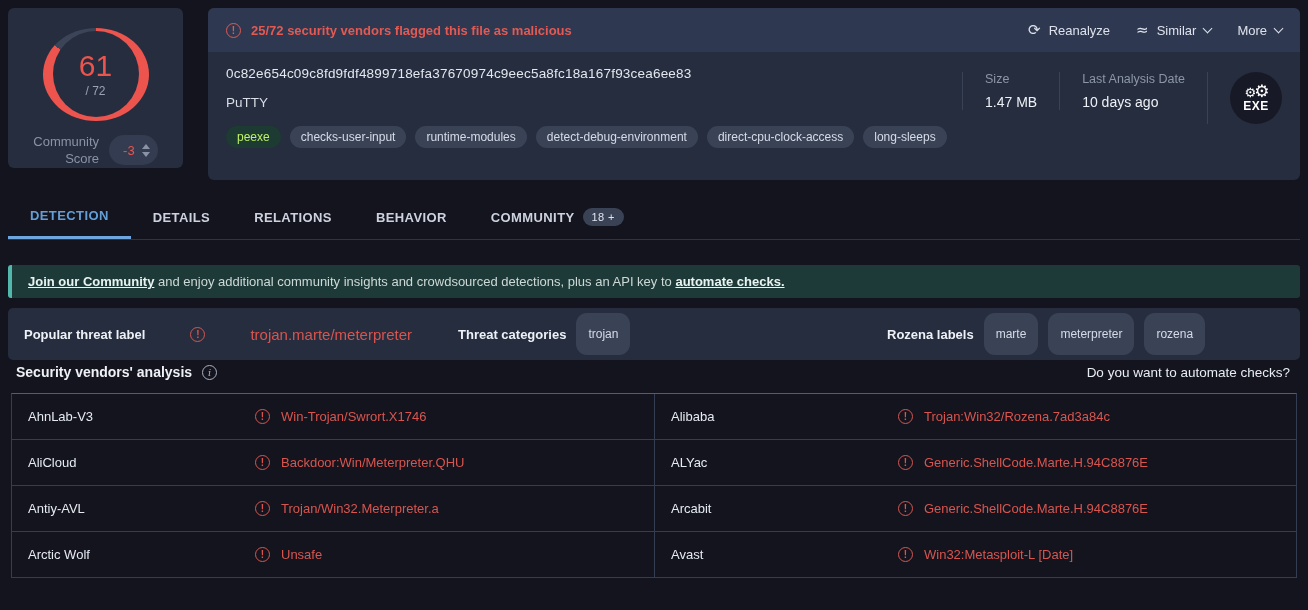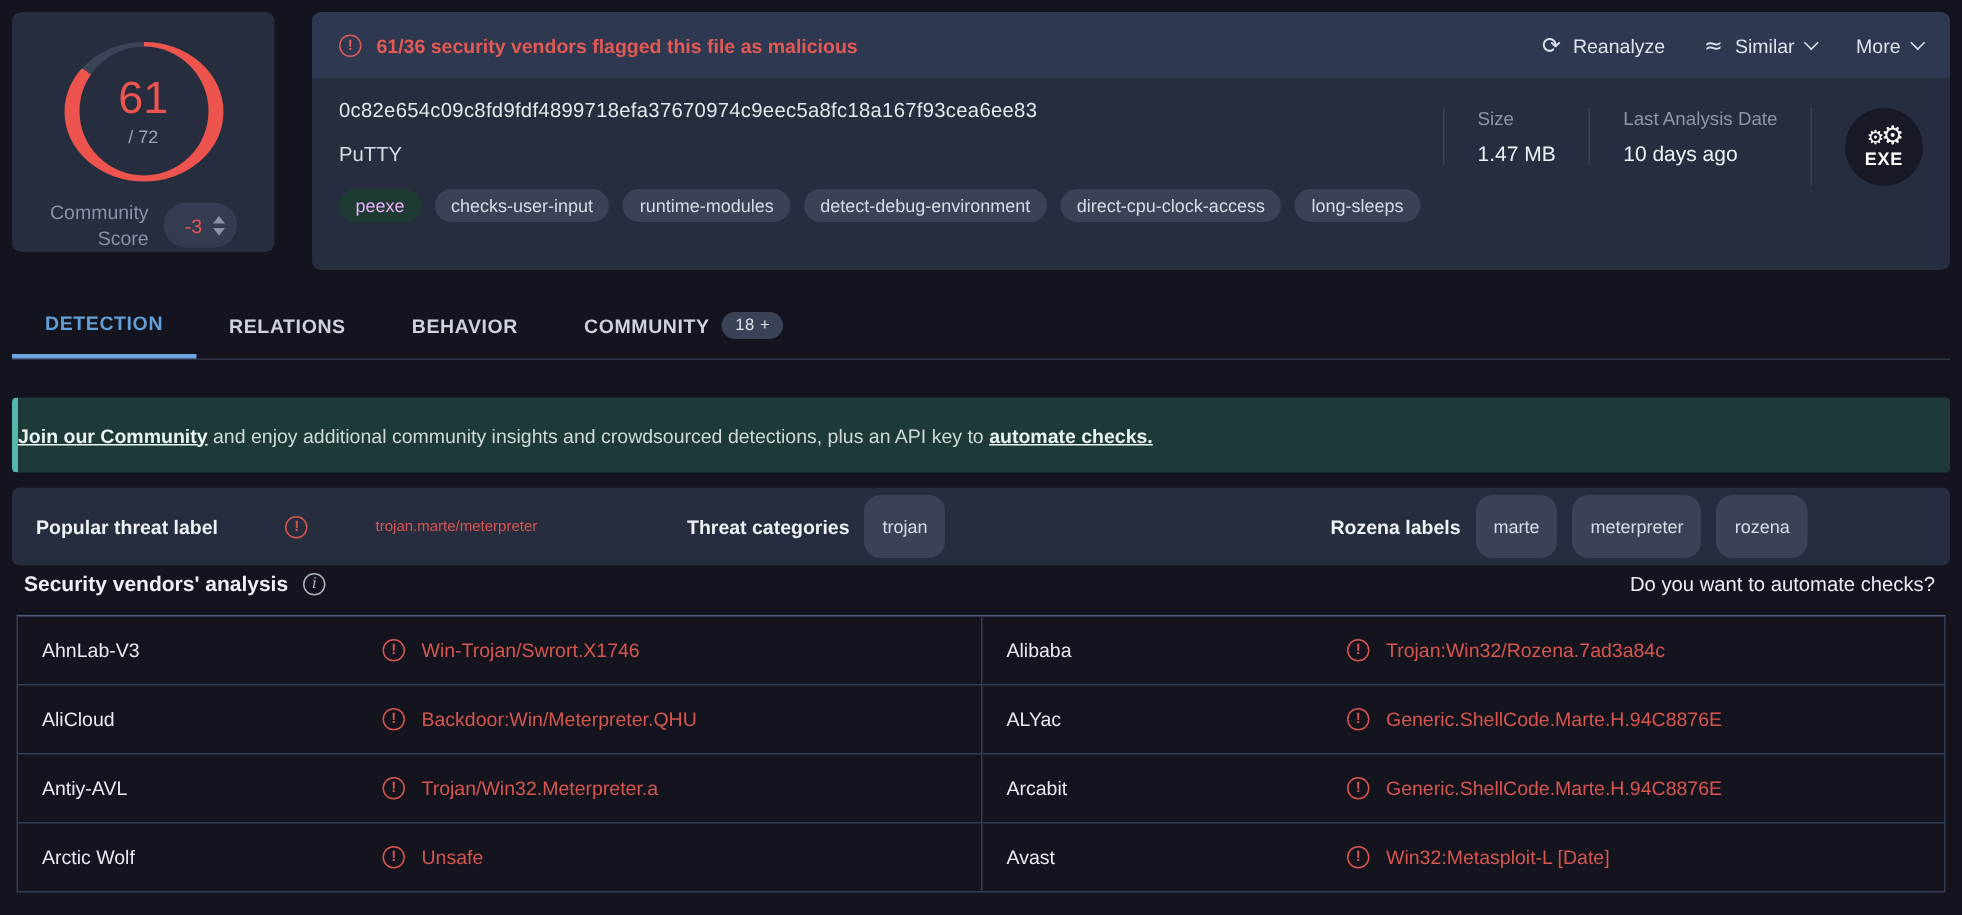--- a/index.html
+++ b/index.html
@@ -59,21 +59,21 @@
 
   .file-body { display:flex; padding:14px 18px 0 18px; }
   .file-main { flex:1; min-width:0; }
   .file-hash { color:#e3e7ee; font-size:13.5px; letter-spacing:.2px; }
   .file-name { color:#d9dde6; font-size:13.5px; margin-top:14px; }
   .tag-row { display:flex; gap:9px; margin-top:16px; flex-wrap:wrap; }
   .tag {
     background:#3a4356; color:#d5dbe7; border-radius:11px; padding:4px 11px;
     font-size:12px; cursor:pointer; white-space:nowrap;
   }
-  .tag.green { background:#1d3b33; color:#f0abfc; }
+  .tag.green { background:#1d3b33; color:#bef264; }
   .file-meta { display:flex; align-items:flex-start; gap:0; padding-top:6px; }
   .meta-block { padding:0 22px; border-left:1px solid #3a4355; }
   .meta-label { color:#8d96a8; font-size:12.5px; }
   .meta-value { color:#eef1f6; font-size:14px; margin-top:8px; }
   .exe-wrap { border-left:1px solid #3a4355; padding-left:22px; }
   .exe-icon {
     width:52px; height:52px; border-radius:50%; background:#171926;
     display:flex; flex-direction:column; align-items:center; justify-content:center;
     color:#ffffff;
   }
@@ -86,35 +86,35 @@
   .tab {
     display:flex; align-items:center; gap:8px; padding:0 22px; cursor:pointer;
     color:#cdd3de; font-weight:bold; font-size:13px; letter-spacing:.4px; position:relative;
   }
   .tab.active { color:#639fd7; border-bottom:3px solid #6ea5de;text-align:center; }
   .tab-badge { background:#3a4356; color:#dfe4ee; border-radius:11px; padding:3px 9px; font-size:11px; font-weight:normal; }
 
   
   .join-banner {
     margin-top:25px; background:#1e3a38; border-left:4px solid #53b7ac; border-radius:3px;
-    height:50px; display:flex; align-items:center; padding:0 0; color:#ccd9d7;
+    height:33px; display:flex; align-items:center; padding:0 16px; color:#ccd9d7;
   }
   .join-banner a { color:#e8f5f2; font-weight:bold; text-decoration:underline; cursor:pointer; }
 
   
   .threat-card {
     margin-top:10px; background:#252d3e; border-radius:5px; height:52px;
     display:flex; align-items:center; padding:0 16px;
   }
   .tgroup { display:flex; align-items:center; gap:10px; }
   .tg1 { flex:0 0 434px;gap:45px; }
   .tg2 { flex:0 0 429px; }
   .tg3 { flex:1; }
   .tlabel { font-weight:bold; color:#eef1f6; font-size:13px; }
-  .tvalue-red { color:#d8554f; font-size:10px; }
+  .tvalue-red { color:#d8554f; font-size:15px; }
   .threat-card .alert-icon { color:#d8554f; }
   .pill { background:#3a4356; color:#d5dbe7; border-radius:11px; padding:14px 12px; font-size:12px; cursor:pointer; }
 
   
   .vendors-head {
     display:flex; align-items:center; justify-content:space-between;
     padding:4px 10px 13px 8px;
   }
   .vh-left { display:flex; align-items:center; gap:10px; }
   .vh-title { font-weight:bold; font-size:14px; color:#eef1f6; }
@@ -159,21 +159,21 @@
             <span class="tri-down"></span>
           </span>
         </div>
       </div>
     </div>
 
     <div class="file-card">
       <div class="mal-banner">
         <div class="mal-left">
           <span class="alert-icon">!</span>
-          <span>61/36 security vendors flagged this file as malicious</span>
+          <span>25/72 security vendors flagged this file as malicious</span>
         </div>
         <div class="banner-actions">
           <div class="action-btn">
             <span class="glyph-icon">⟳</span>
             <span>Reanalyze</span>
           </div>
           <div class="action-btn">
             <span class="glyph-icon">≈</span>
             <span>Similar</span>
             <span class="chev"></span>
@@ -216,20 +216,23 @@
         </div>
       </div>
     </div>
   </div>
 
   <div class="tab-bar">
     <div class="tab active">
       <span>DETECTION</span>
     </div>
     <div class="tab">
+      <span>DETAILS</span>
+    </div>
+    <div class="tab">
       <span>RELATIONS</span>
     </div>
     <div class="tab">
       <span>BEHAVIOR</span>
     </div>
     <div class="tab">
       <span>COMMUNITY</span>
       <span class="tab-badge">18 +</span>
     </div>
   </div>

